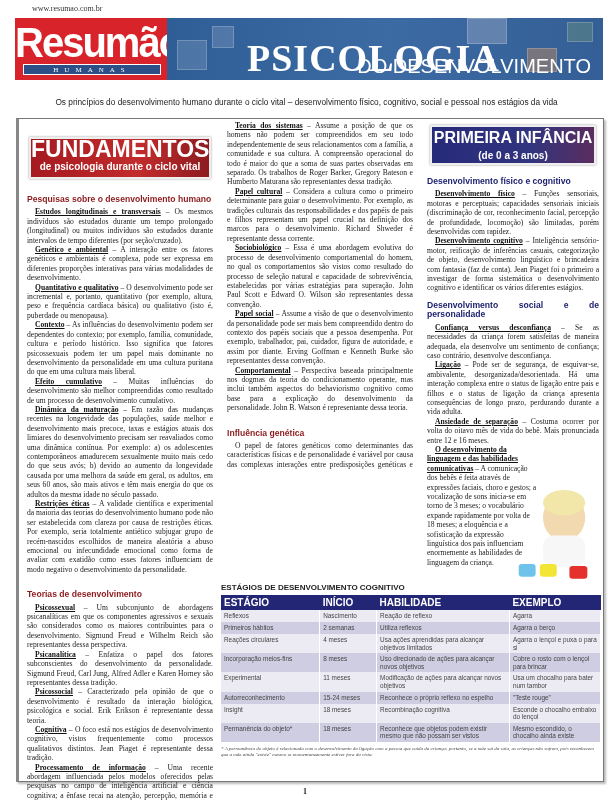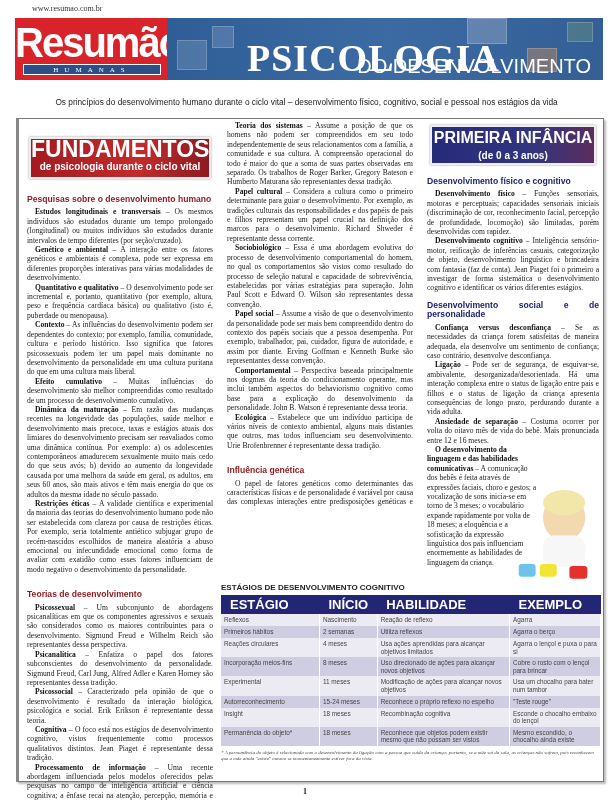--- a/index.html
+++ b/index.html
@@ -10,37 +10,37 @@
   .brand-name { position: absolute; left: 0; right: 0; top: 0; text-align: center; font-family: "Liberation Sans", sans-serif; font-weight: bold; font-size: 40px; color: #fff; letter-spacing: -2px; transform: scaleY(1.05); line-height: 48px; }
   .brand-sub { position: absolute; left: 8px; right: 6px; bottom: 5px; height: 11px; background: #2b4f86; border: 1px solid #fff; color: #fff; font-size: 7px; letter-spacing: 6px; text-align: center; line-height: 10px; font-family: "Liberation Serif", serif; }
   .title-area { flex: 1; background: linear-gradient(90deg,#2f5d95,#3c6aa3 50%,#345f96); position: relative; overflow: hidden; }
   .sq { position: absolute; background: rgba(255,255,255,0.15); border: 1px solid rgba(255,255,255,0.2); }
   .title-main { position: absolute; left: 80px; top: 18px; font-family: Liberation Serif, serif; font-weight: bold; font-size: 38px; color: #fff; letter-spacing: 1px; }
   .title-sub { position: absolute; right: 12px; bottom: 2px; font-family: "Liberation Sans", sans-serif; font-size: 20px; color: #fff; }
   .subtitle { position: absolute; left: 0; right: 0; top: 97px; text-align: center; font-family: "Liberation Sans", sans-serif; font-size: 8.3px; color: #222; }
   .page { position: absolute; left: 16px; top: 118px; width: 588px; height: 664px; border: 1px solid #777; border-left: 3px solid #888; box-shadow: 2px 2px 2px #bbb; }
   .col { position: absolute; font-size: 7.6px; line-height: 9.4px; text-align: justify; }
   .col p { text-indent: 8px; }
-  .col b { font-weight: bold; color: #111; }
+  .col b { font-weight: bold; color: #111; text-decoration: underline; }
   .c1 { left: 8px; top: 18px; width: 186px; }
   .c2 { left: 208px; top: 0px; width: 186px; }
   .c3 { left: 408px; top: 0px; width: 172px; }
   .sec-box { width: 182px; height: 42px; margin: 0 auto 10px; background: linear-gradient(90deg,#a51a20,#c22c2c 60%,#8d1b20); color: #fff; text-align: center; font-family: "Liberation Sans", sans-serif; font-weight: bold; border: 2px solid #eee; box-shadow: 0 0 2px #999; }
   .sec-box .t1 { font-size: 23px; line-height: 21px; }
   .sec-box .t2 { font-size: 10px; line-height: 13px; }
   .blue-box { width: 166px; height: 40px; margin: 28px auto 12px; background: linear-gradient(90deg,#262a7a,#31357f 60%,#5b2d5f); color: #fff; text-align: center; font-family: "Liberation Sans", sans-serif; font-weight: bold; border: 2px solid #eee; box-shadow: 0 0 2px #999; }
   .blue-box .t1 { font-size: 16px; line-height: 22px; }
   .blue-box .t2 { font-size: 10px; line-height: 13px; }
   .h-red { font-family: "Liberation Sans", sans-serif; font-weight: bold; font-size: 8.6px; color: #8c1b1e; margin: 16px 0 3px; }
   .h-blue { font-family: "Liberation Sans", sans-serif; font-weight: bold; font-size: 8.6px; color: #1f2370; margin: 8px 0 3px; }
   .baby { position: absolute; left: 540px; top: 495px; width: 68px; height: 90px; }
   .table-wrap { position: absolute; left: 221px; top: 583px; width: 380px; }
   .table-title { font-family: "Liberation Sans", sans-serif; font-weight: bold; font-size: 8px; color: #222; margin-bottom: 3px; }
   table { border-collapse: collapse; width: 100%; font-family: "Liberation Sans", sans-serif; font-size: 6.4px; color: #444; }
-  th { background: #232575; color: #fff; text-align: left; padding: 2px 9px; font-size: 13px; height: 12px; }
+  th { background: #232575; color: #fff; text-align: left; padding: 2px 3px; font-size: 10px; height: 12px; }
   td { padding: 2px 3px; border-right: 1px solid #fff; vertical-align: top; line-height: 7.6px; }
   tr.odd td { background: #ecebf3; }
   tr.even td { background: #cfcde2; }
   .footnote { font-style: italic; font-size: 5px; line-height: 6px; color: #444; margin-top: 4px; }
   .pagenum { position: absolute; left: 303px; top: 787px; font-size: 8px; font-weight: bold; }
 </style>
 </head>
 <body>
 
 <div class="url">www.resumao.com.br</div>
@@ -85,21 +85,20 @@
     <p><b>Cognitiva</b><span> – O foco está nos estágios de desenvolvimento cognitivo, vistos frequentemente como processos qualitativos distintos. Jean Piaget é representante dessa tradição.</span></p>
     <p><b>Processamento de informação</b><span> – Uma recente abordagem influenciada pelos modelos oferecidos pelas pesquisas no campo de inteligência artificial e ciência cognitiva; a ênfase recai na atenção, percepção, memória e resolução de problemas nos vários estágios de desenvolvimento. O livro de Donald Broadbent, Perception and communication (Percepção e comunicação), publicado em 1958, construiu os fundamentos para essa teoria.</span></p>
   </div>
 
   <div class="col c2" style="top:2px">
     <p><b>Teoria dos sistemas</b><span> – Assume a posição de que os homens não podem ser compreendidos em seu todo independentemente de seus relacionamentos com a família, a comunidade e sua cultura. A compreensão operacional do todo é maior do que a soma de suas partes observadas em separado. Os trabalhos de Roger Barker, Gregory Bateson e Humberto Maturana são representantes dessa tradição.</span></p>
     <p><b>Papel cultural</b><span> – Considera a cultura como o primeiro determinante para guiar o desenvolvimento. Por exemplo, as tradições culturais das responsabilidades e dos papéis de pais e filhos representam um papel crucial na definição dos marcos para o desenvolvimento. Richard Shweder é representante dessa corrente.</span></p>
     <p><b>Sociobiológico</b><span> – Essa é uma abordagem evolutiva do processo de desenvolvimento comportamental do homem, no qual os comportamentos são vistos como resultado do processo de seleção natural e capacidade de sobrevivência, estabelecidas por várias estratégias para superação. John Paul Scott e Edward O. Wilson são representantes dessa convenção.</span></p>
     <p><b>Papel social</b><span> – Assume a visão de que o desenvolvimento da personalidade pode ser mais bem compreendido dentro do contexto dos papéis sociais que a pessoa desempenha. Por exemplo, trabalhador, pai, cuidador, figura de autoridade, e assim por diante. Erving Goffman e Kenneth Burke são representantes dessa convenção.</span></p>
     <p><b>Comportamental</b><span> – Perspectiva baseada principalmente nos dogmas da teoria do condicionamento operante, mas inclui também aspectos do behaviorismo cognitivo como base para a explicação do desenvolvimento da personalidade. John B. Watson é representante dessa teoria.</span></p>
-    <p><b>Ecológica</b><span> – Estabelece que um indivíduo participa de vários níveis de contexto ambiental, alguns mais distantes que outros, mas todos influenciam seu desenvolvimento. Urie Brofenbrenner é representante dessa tradição.</span></p>
     <div class="h-red">Influência genética</div>
     <p style="max-height:28px;overflow:hidden">O papel de fatores genéticos como determinantes das características físicas e de personalidade é variável por causa das complexas interações entre predisposições genéticas e variáveis ambientais. Algumas características podem ser predeterminadas por completo geneticamente, como a cor do olho, ao passo que outras podem sem marginalmente determinadas da mesma forma, como altura e peso.</p>
   </div>
 
   <div class="col c3" style="top:2px">
     <div class="blue-box" style="margin-top:4px">
       <div class="t1">PRIMEIRA INFÂNCIA</div>
       <div class="t2">(de 0 a 3 anos)</div>
     </div>
     <div class="h-blue">Desenvolvimento físico e cognitivo</div>

